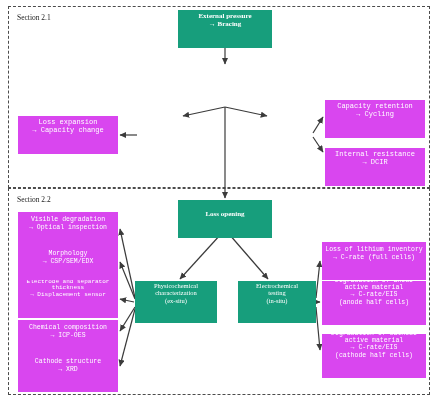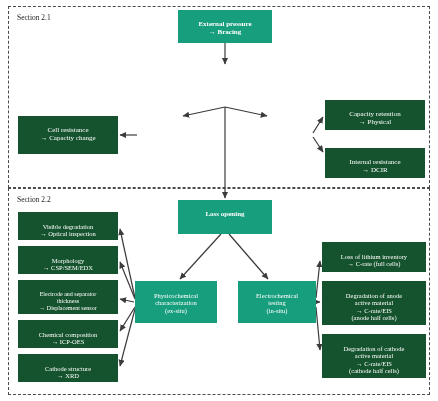--- a/index.html
+++ b/index.html
@@ -27,30 +27,30 @@
     white-space:nowrap;
   }
   #sec1-label{left:17px; top:14px;}
   #sec2-label{left:17px; top:196px;}
 
   
   .box{
     position:absolute;
     box-sizing:border-box;
     display:flex;
-    align-items:flex-start;
+    align-items:flex-end;
     justify-content:center;
     text-align:center;
     color:#ffffff;
     line-height:1.13;
-    padding:11px 2px;
+    padding:19px 2px;
     overflow:hidden;
   }
   .green{background:#179e7c;}
-  .orange{background:#14532d;}
+  .orange{background:#d946ef;font-family:Liberation Mono, monospace;}
   .b{font-weight:bold;}
   .t6{font-size:6px;}
   .t65{font-size:6.5px;}
   .t7{font-size:7px;}
 
   
   #box-external-pressure{left:178px; top:10px;  width:94px; height:33px;}
   #box-cell{             left:178px; top:66px;  width:94px; height:41px;}
   #box-physical-tests{   left:137px; top:118px; width:78px; height:34px;}
   #box-electrical-tests{ left:235px; top:118px; width:78px; height:34px;}
@@ -133,29 +133,29 @@
       <span>External pressure</span><br>
       <span>→ Bracing</span>
     </div>
   </div>
 
 
 
 
   <div class="box orange t7" id="box-cell-expansion">
     <div>
-      <span>Cell resistance</span><br>
+      <span>Loss expansion</span><br>
       <span>→ Capacity change</span>
     </div>
   </div>
 
   <div class="box orange t7" id="box-capacity">
     <div>
       <span>Capacity retention</span><br>
-      <span>→ Physical</span>
+      <span>→ Cycling</span>
     </div>
   </div>
 
   <div class="box orange t7" id="box-internal-res">
     <div>
       <span>Internal resistance</span><br>
       <span>→ DCIR</span>
     </div>
   </div>
 

